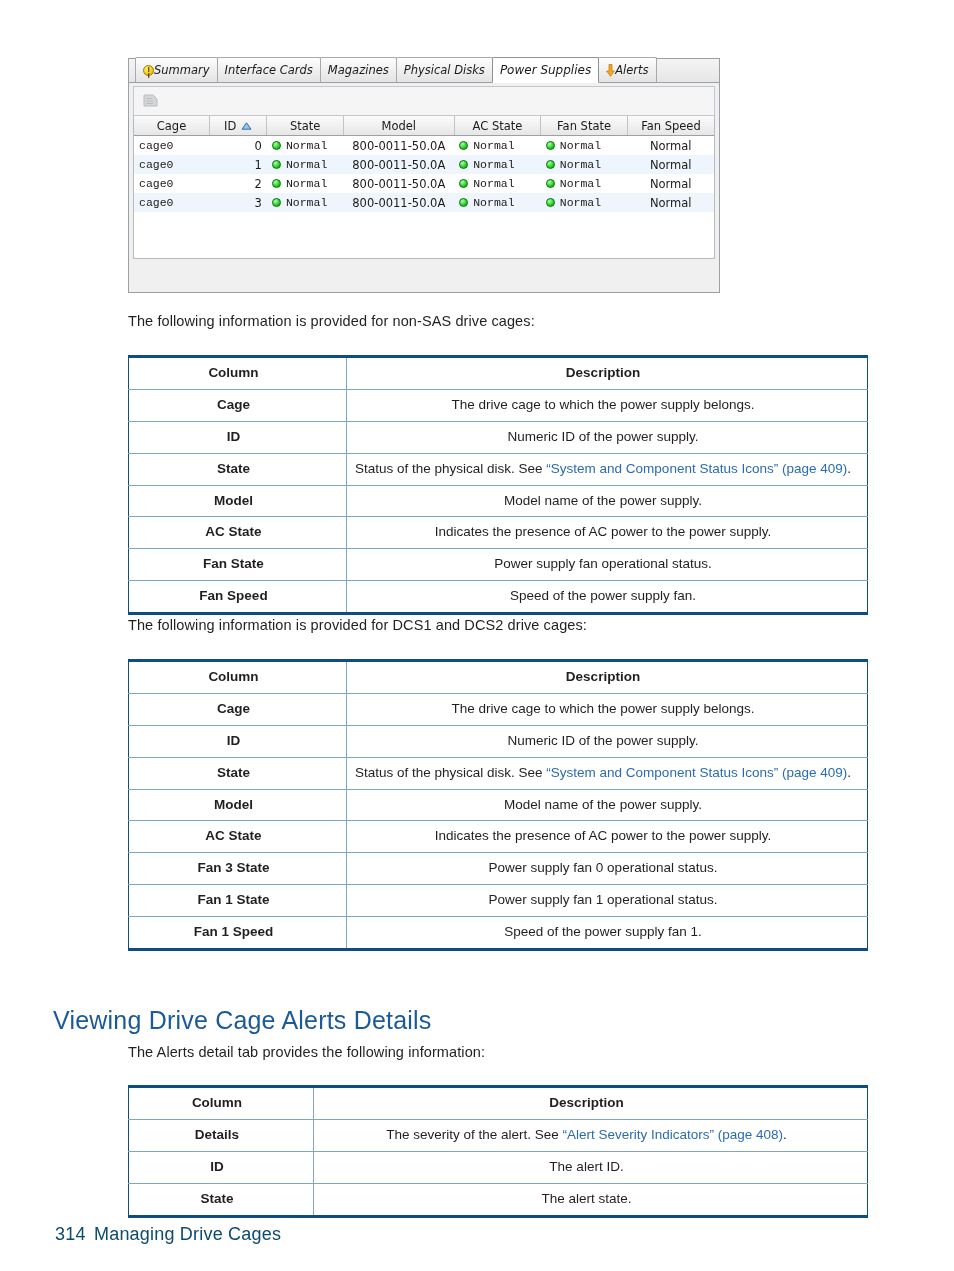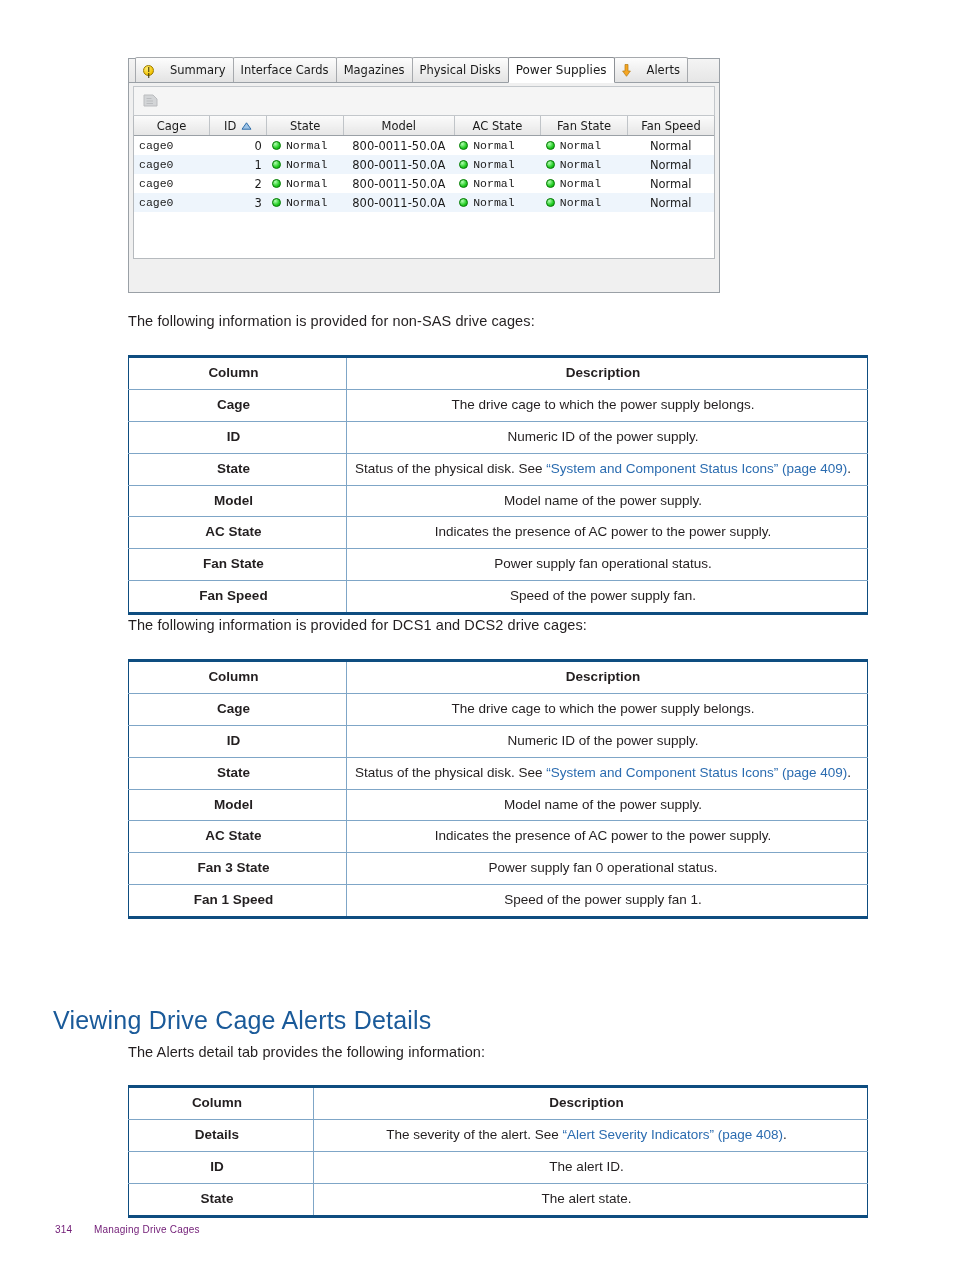--- a/index.html
+++ b/index.html
@@ -63,33 +63,34 @@
     align-items: flex-end;
     padding-left: 6px;
     box-sizing: border-box;
     position: relative;
     border-bottom: 1px solid #9aa0a6;
   }
   .gui-tab {
     height: 21px;
     display: flex;
     align-items: center;
-    gap: 16px;
+    gap: 0;
     padding: 12px 7px;
     font-size: 11.5px;
     color: #1a1a1a;
     background: linear-gradient(to bottom, #fdfdfd, #e3e3e3);
     border: 1px solid #a6a9ad;
     border-bottom: none;
     border-radius: 2px 2px 0 0;
     margin-right: -1px;
     box-sizing: border-box;
     white-space: nowrap;
     position: relative;
     z-index: 1;
+    font-style: italic;
   }
   .gui-tab.active {
     background: #ffffff;
     height: 16px;
     z-index: 3;
     font-size: 12px;
     border-color: #8d9196;
     border-bottom: 1px solid #ffffff;
     margin-bottom: -1px;
   }
@@ -209,22 +210,22 @@
   }
   .doc-table tr:first-child td { border-top: none; }
   .doc-table tr:last-child td { border-bottom: none; }
   .doc-table td.col1 { font-weight: bold; border-left: none; }
   .doc-table td.col2 { border-right: none; }
   .doc-table tr.hdr td { font-weight: bold; }
   .doc-link { color: #2b6cb0; }
 
   .footer-pg {
     position: absolute;
-    font-size: 10px;
-    color: #701a75;
+    font-size: 18px;
+    color: #0c4a6e;
     letter-spacing: 0.2px;
   }
 </style>
 </head>
 <body>
 
 <div class="gui-window">
 
 
   <div class="gui-tabstrip">
@@ -490,20 +491,24 @@
       </tr>
       <tr>
         <td class="col1">AC State</td>
         <td class="col2">Indicates the presence of AC power to the power supply.</td>
       </tr>
       <tr>
         <td class="col1">Fan 3 State</td>
         <td class="col2">Power supply fan 0 operational status.</td>
       </tr>
       <tr>
+        <td class="col1">Fan 1 State</td>
+        <td class="col2">Power supply fan 1 operational status.</td>
+      </tr>
+      <tr>
         <td class="col1">Fan 1 Speed</td>
         <td class="col2">Speed of the power supply fan 1.</td>
       </tr>
     </tbody>
 </table>
 
 <h1 class="doc-h1" style="left:53px; top:1006px;">Viewing Drive Cage Alerts Details</h1>
 
 <div class="doc-para" style="left:128px; top:1044px;">The Alerts detail tab provides the following information:</div>
 

